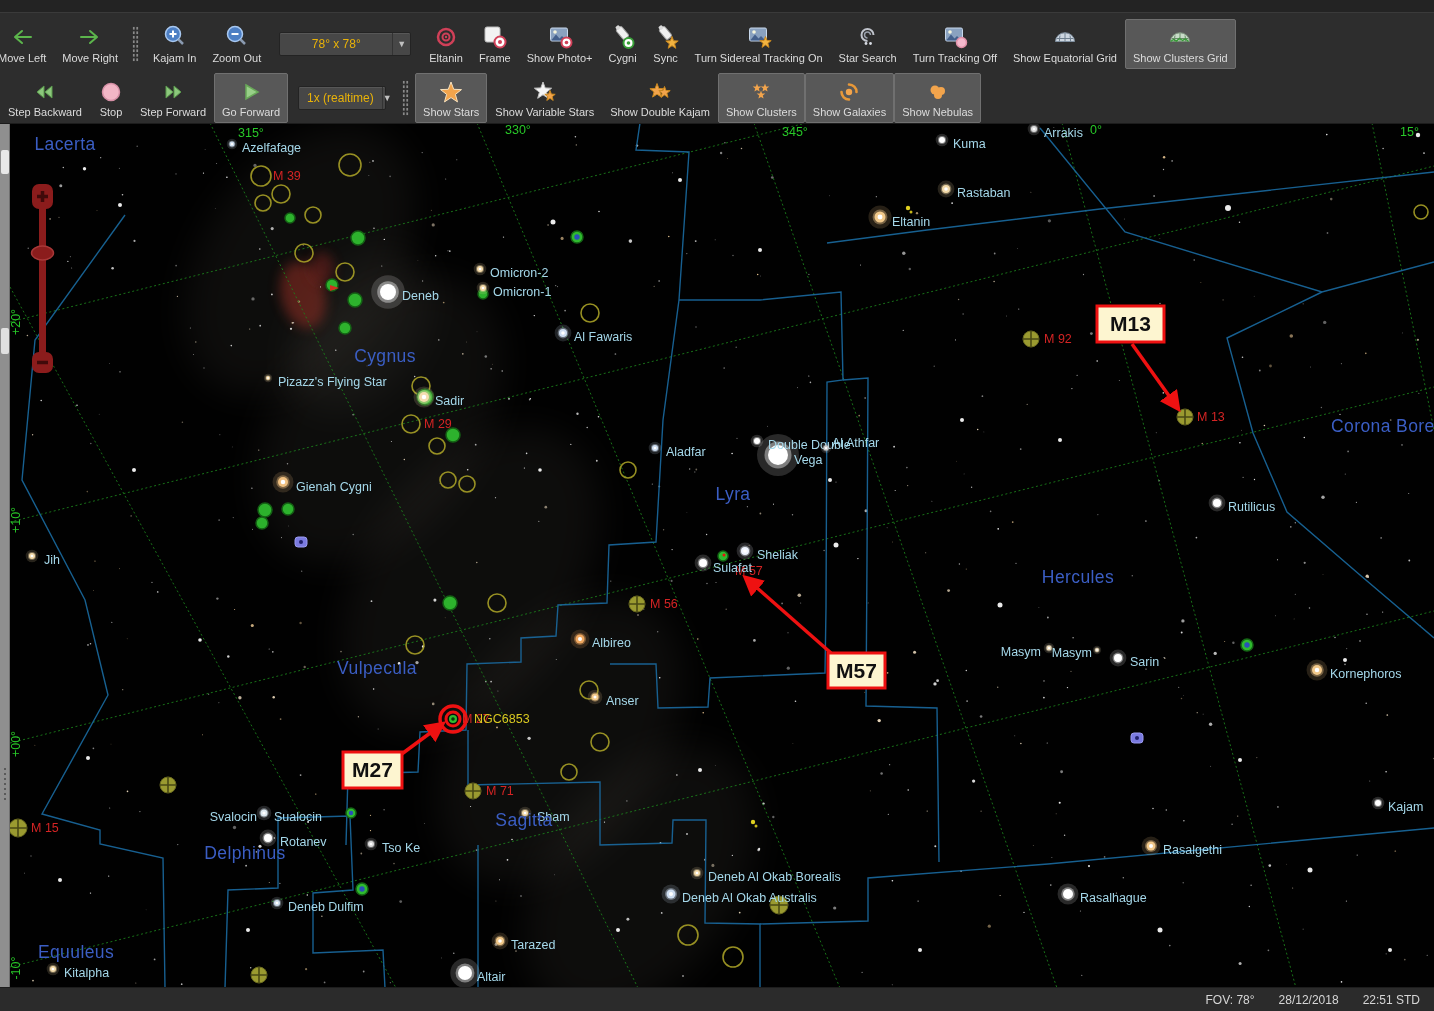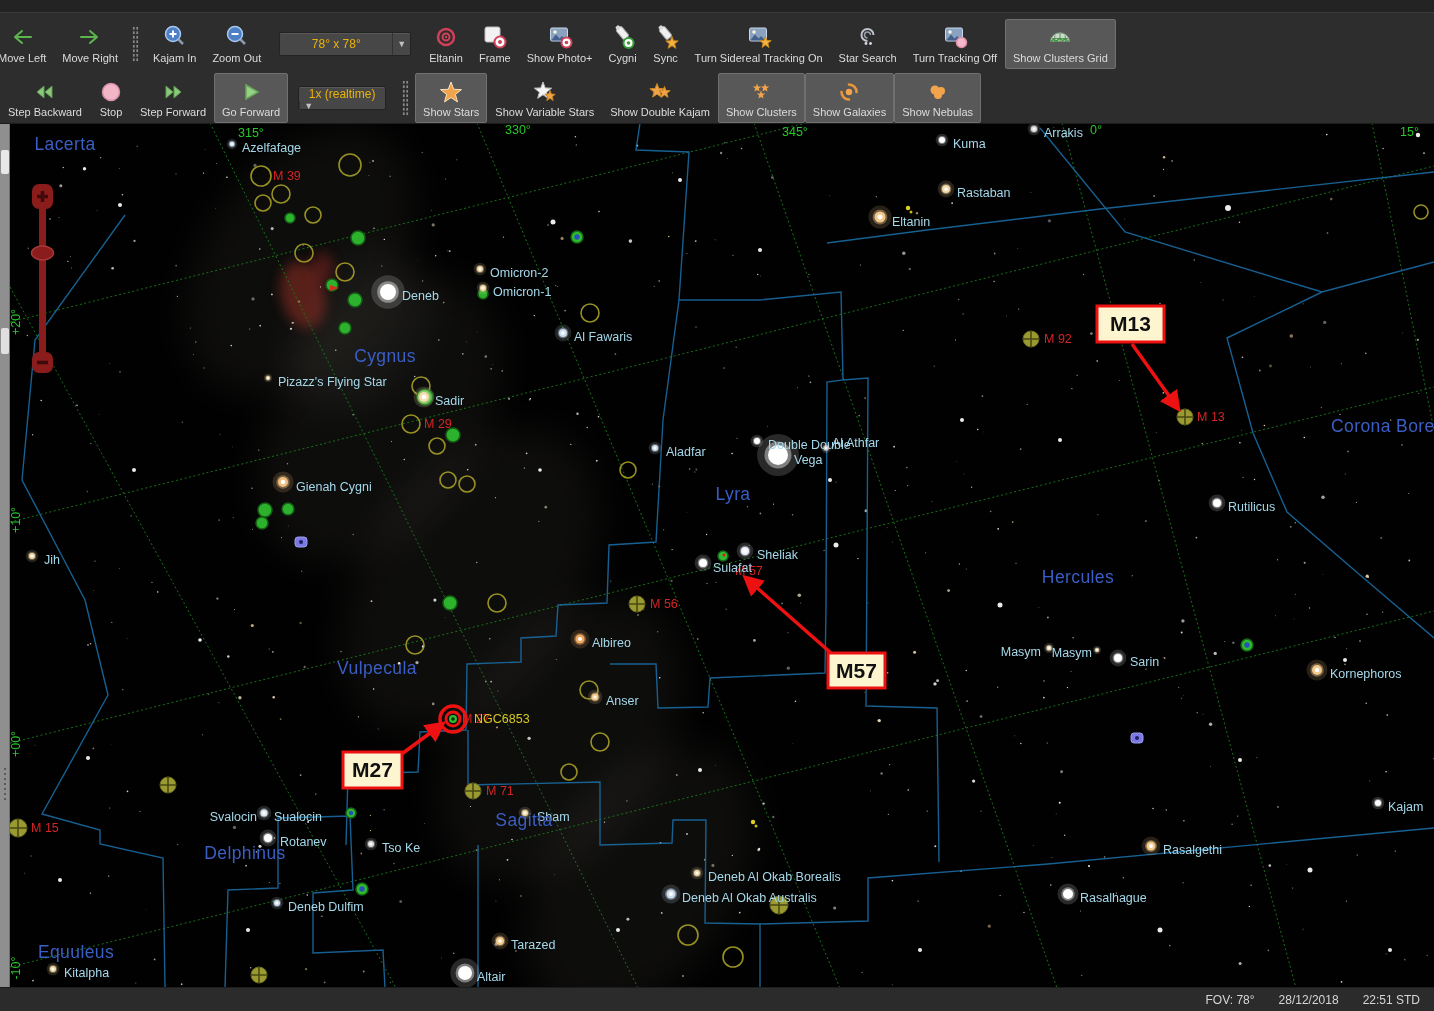--- a/index.html
+++ b/index.html
@@ -1209,20 +1209,29 @@
         <div class="ticon">
           <svg width="26" height="26" viewBox="0 0 26 26">
             <rect x="3.5" y="4" width="17" height="13" rx="1.5" fill="#8aa2c0" stroke="#c8d8ec"></rect>
             <circle cx="8" cy="8" r="1.8" fill="#f5f5dc"></circle>
             <path d="M4.5 16 l4.5-5.5 3.5 4 2.5-2.5 4 4 v.5 H4.5 z" fill="#44608c"></path>
             <circle cx="19.5" cy="18.5" r="5" fill="#f4b8cc" stroke="#e090a8" stroke-width="1.5"></circle>
           </svg>
         </div>
         <div class="tlabel">Turn Tracking Off</div>
       </div>
+      <div class="titem">
+        <div class="ticon">
+          <svg width="26" height="26" viewBox="0 0 26 26">
+            <path d="M3.5 17.5 a9.5 8.8 0 0 1 19 0 z" fill="#cdd6e0" stroke="#8090a0"></path>
+            <path d="M13 9 V17.5 M8 11.5 Q7.4 14.5 7.4 17.5 M18 11.5 Q18.6 14.5 18.6 17.5 M5 14.5 H21" fill="none" stroke="#708090"></path>
+          </svg>
+        </div>
+        <div class="tlabel">Show Equatorial Grid</div>
+      </div>
       <div class="titem pressed">
         <div class="ticon">
           <svg width="26" height="26" viewBox="0 0 26 26">
             <path d="M3.5 17.5 a9.5 8.8 0 0 1 19 0 z" fill="#c8dcc8" stroke="#7a907a"></path>
             <path d="M13 9 V17.5 M8 11.5 Q7.4 14.5 7.4 17.5 M18 11.5 Q18.6 14.5 18.6 17.5 M5 14.5 H21" fill="none" stroke="#6a8a6a"></path>
             <path d="M3.5 17.5 l3-2 3 1.5 3-2.5 3 2 3-1.5 3 2.5" fill="none" stroke="#3a9a3a" stroke-width="1.5"></path>
           </svg>
         </div>
         <div class="tlabel">Show Clusters Grid</div>
       </div>
@@ -1253,21 +1262,21 @@
         <div class="tlabel">Step Forward</div>
       </div>
       <div class="titem pressed">
         <div class="ticon">
           <svg width="26" height="26" viewBox="0 0 26 26">
             <path d="M8 6 L20 13 L8 20 Z" fill="#98d088" stroke="#68a858" stroke-width="1.5"></path>
           </svg>
         </div>
         <div class="tlabel">Go Forward</div>
       </div>
-      <div class="combo" style="width: 86px; flex-direction: column;">
+      <div class="combo" style="width: 86px;">
         <div class="cval">1x (realtime)</div>
         <div class="carr">▼</div>
       </div>
       <div class="tsep"></div>
       <div class="titem pressed">
         <div class="ticon">
           <svg width="26" height="26" viewBox="0 0 26 26">
             <polygon points="13.0,3.0 15.7,10.3 23.5,10.6 17.4,15.4 19.5,22.9 13.0,18.6 6.5,22.9 8.6,15.4 2.5,10.6 10.3,10.3" fill="#f2a44c" stroke="#f8e2be"></polygon>
           </svg>
         </div>

